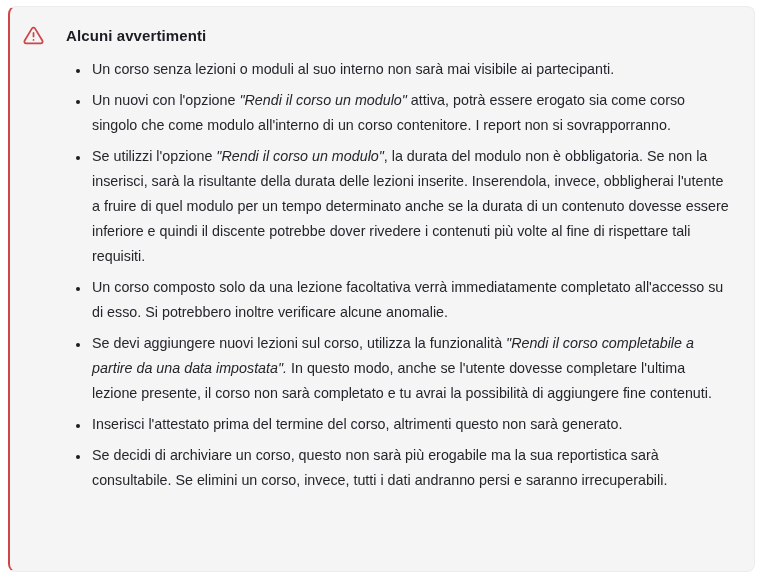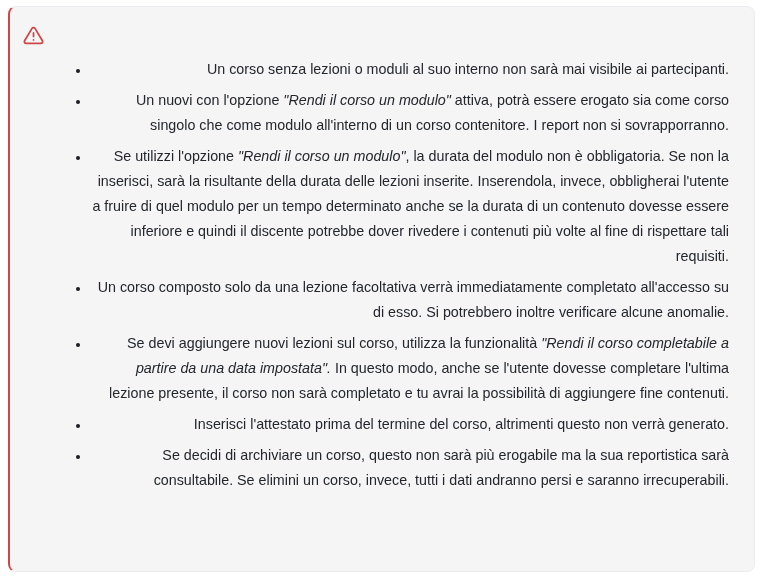--- a/index.html
+++ b/index.html
@@ -43,21 +43,20 @@
   .panel-title {
     font-size: 15px;
     font-weight: bold;
     color: #1c1d23;
     letter-spacing: 0.1px;
   }
   ul.warnings-list {
     margin-top: 11px;
     padding-left: 68px;
     list-style: disc outside;
-    text-align: right;
   }
   ul.warnings-list li {
     font-size: 14.3px;
     line-height: 25px;
     color: #24262c;
     margin-bottom: 6px;
     padding-left: 2px;
   }
   ul.warnings-list li::marker { color: #1c1d23; font-size: 12px; }
   .italic { font-style: italic; }
@@ -67,23 +66,24 @@
 
 <div class="warning-panel" style="background: rgb(245, 245, 246);">
   <div class="panel-header">
     <span class="warn-icon">
       <svg viewBox="0 0 24 24" aria-hidden="true">
         <path d="M10.29 3.86L1.82 18a2 2 0 0 0 1.71 3h16.94a2 2 0 0 0 1.71-3L13.71 3.86a2 2 0 0 0-3.42 0z"></path>
         <line x1="12" y1="9" x2="12" y2="13"></line>
         <line x1="12" y1="17" x2="12.01" y2="17"></line>
       </svg>
     </span>
+    <span class="panel-title">Alcuni avvertimenti</span>
   </div>
   <ul class="warnings-list">
       <li><span>Un corso senza lezioni o moduli al suo interno non sarà mai visibile ai partecipanti.</span></li>
       <li><span>Un nuovi con l'opzione </span><span class="italic">"Rendi il corso un modulo"</span><span> attiva, potrà essere erogato sia come corso singolo che come modulo all'interno di un corso contenitore. I report non si sovrapporranno.</span></li>
       <li><span>Se utilizzi l'opzione </span><span class="italic">"Rendi il corso un modulo"</span><span>, la durata del modulo non è obbligatoria. Se non la inserisci, sarà la risultante della durata delle lezioni inserite. Inserendola, invece, obbligherai l'utente a fruire di quel modulo per un tempo determinato anche se la durata di un contenuto dovesse essere inferiore e quindi il discente potrebbe dover rivedere i contenuti più volte al fine di rispettare tali requisiti.</span></li>
       <li><span>Un corso composto solo da una lezione facoltativa verrà immediatamente completato all'accesso su di esso. Si potrebbero inoltre verificare alcune anomalie.</span></li>
       <li><span>Se devi aggiungere nuovi lezioni sul corso, utilizza la funzionalità </span><span class="italic">"Rendi il corso completabile a partire da una data impostata".</span><span> In questo modo, anche se l'utente dovesse completare l'ultima lezione presente, il corso non sarà completato e tu avrai la possibilità di aggiungere fine contenuti.</span></li>
-      <li><span>Inserisci l'attestato prima del termine del corso, altrimenti questo non verrà generato.</span></li>
+      <li><span>Inserisci l'attestato prima del termine del corso, altrimenti questo non sarà generato.</span></li>
       <li><span>Se decidi di archiviare un corso, questo non sarà più erogabile ma la sua reportistica sarà consultabile. Se elimini un corso, invece, tutti i dati andranno persi e saranno irrecuperabili.</span></li>
     </ul>
 </div>
 
 </body></html>

